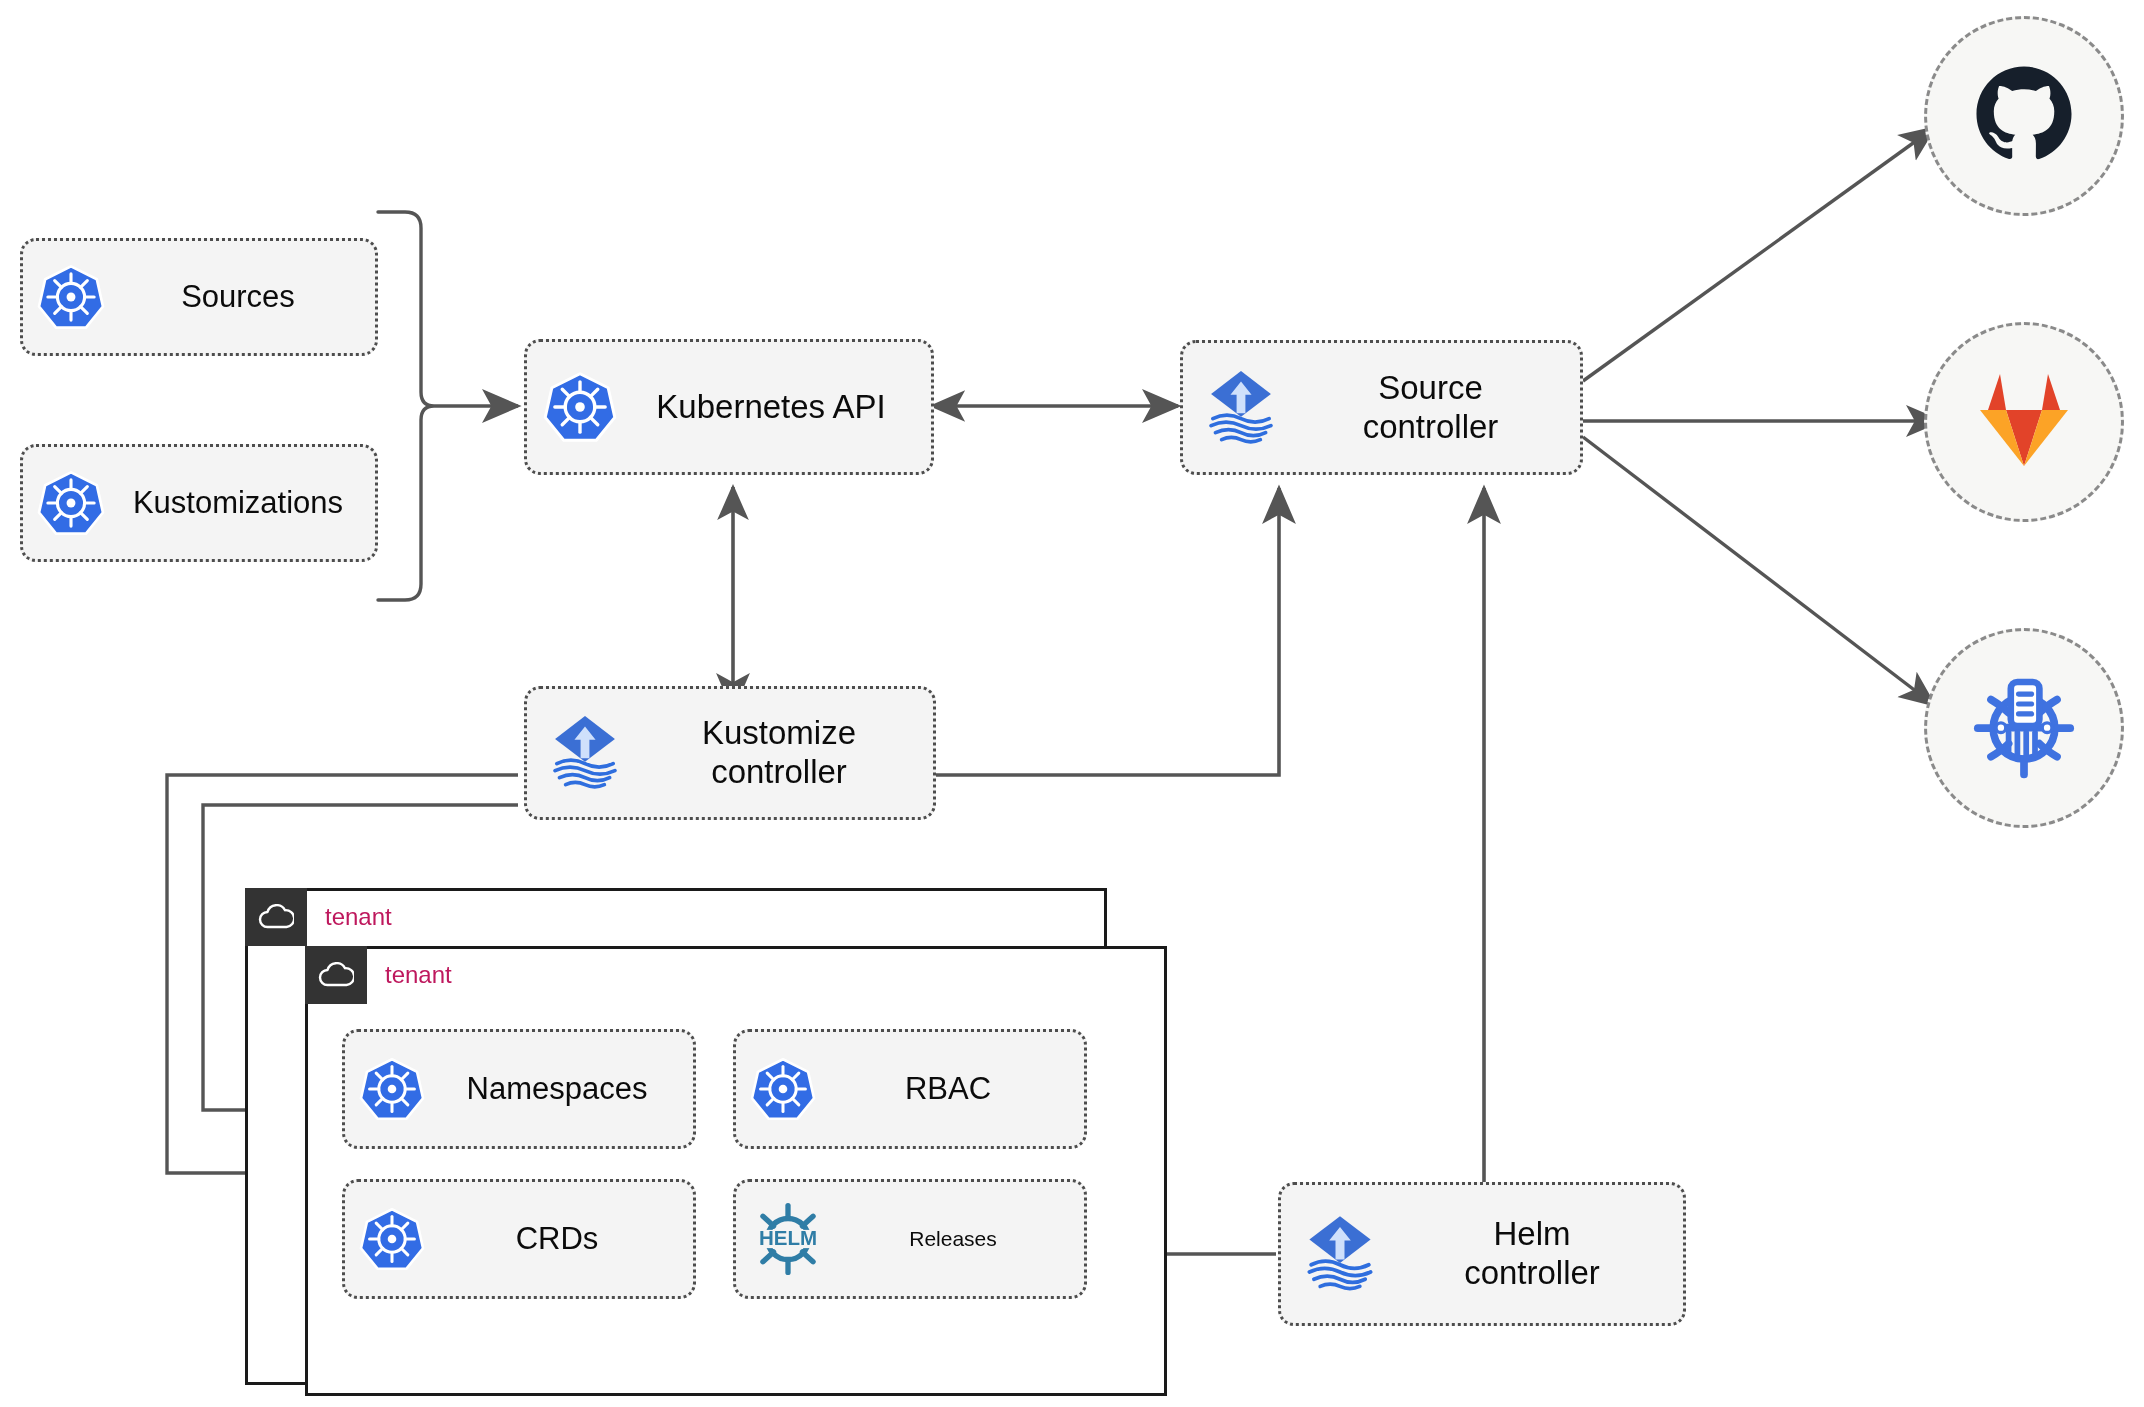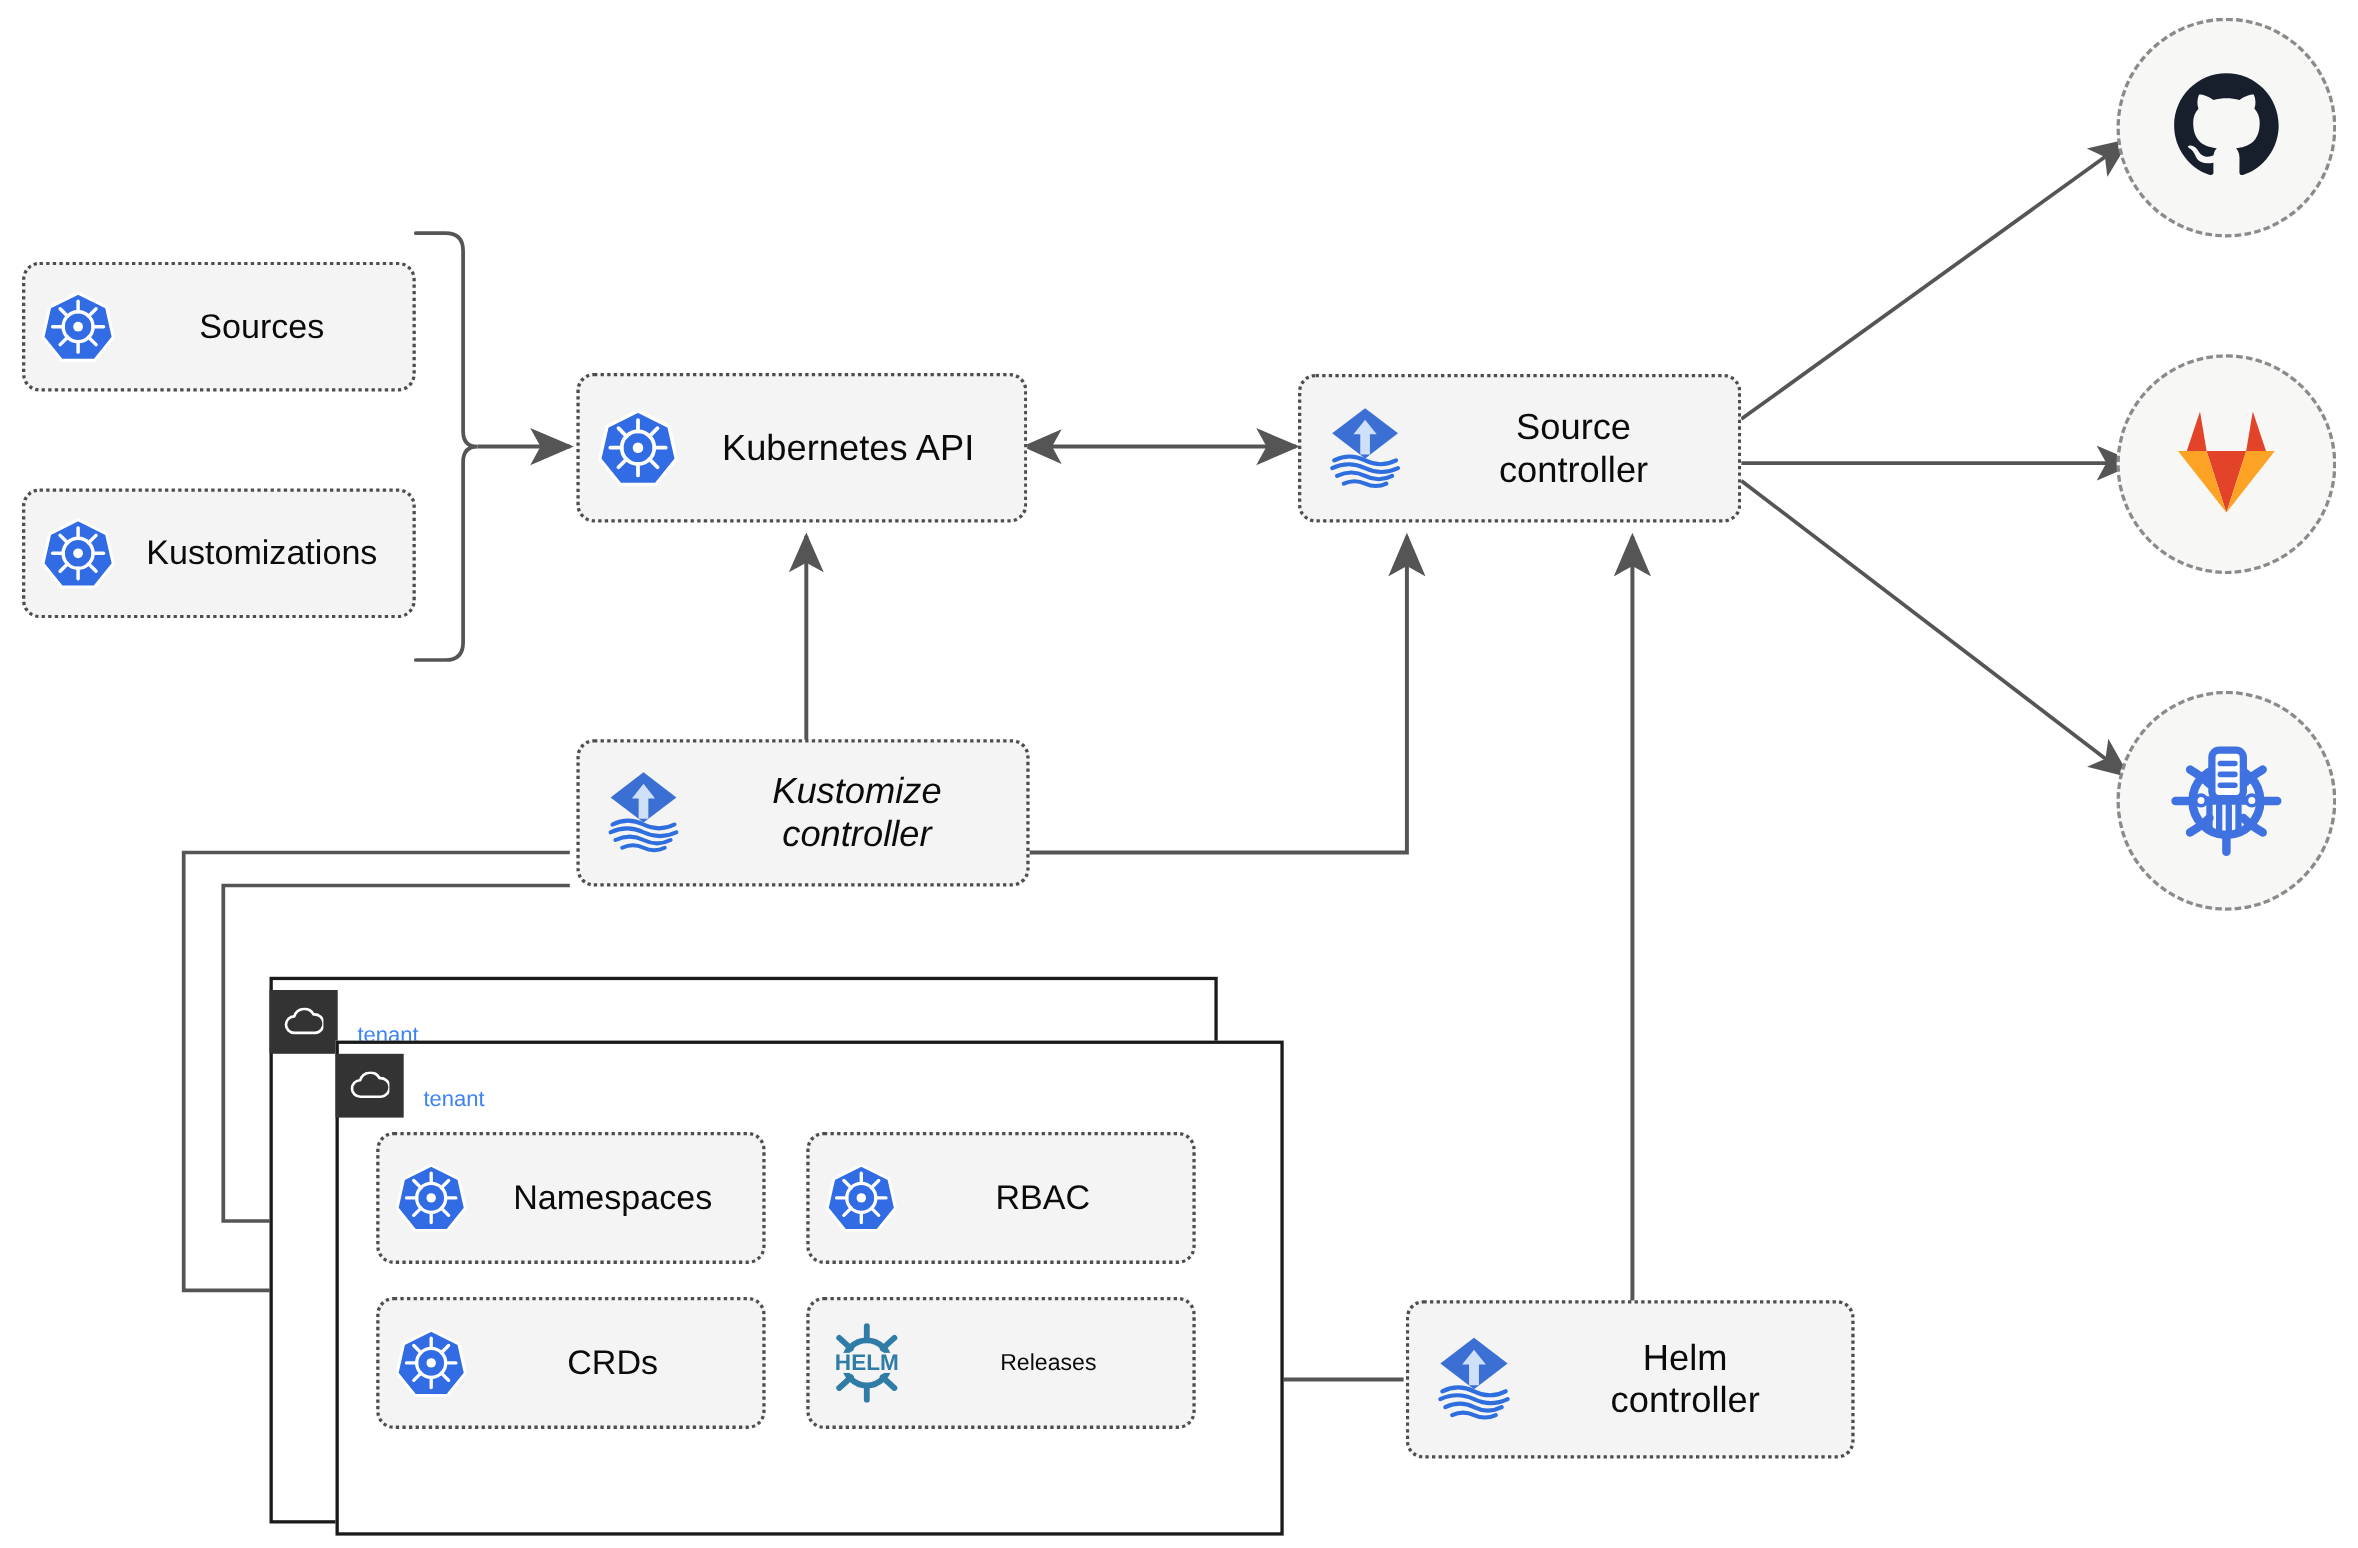--- a/index.html
+++ b/index.html
@@ -83,25 +83,24 @@
   }
   .tab-badge {
     width: 62px;
     height: 58px;
     background: #333333;
     display: flex;
     align-items: center;
     justify-content: center;
   }
   .tab-name {
-    font-size: 20px;
-    color: #3b82f6;
+    font-size: 24px;
+    color: #be185d;
     padding-left: 18px;
     line-height: 58px;
-    margin-top: 24px;
   }
 </style>
 </head>
 <body>
 
 <div id="canvas">
 
   <svg id="edges" viewBox="0 0 2144 1407" xmlns="http://www.w3.org/2000/svg">
     <defs>
       <marker id="ah" markerWidth="12" markerHeight="12" refX="9.2" refY="5" orient="auto" markerUnits="strokeWidth">
@@ -215,21 +214,21 @@
           <path d="M16,70 Q33,62 50,70 Q67,78 84,70"></path>
           <path d="M21,78 Q36,71 50,78 Q64,85 78,78"></path>
           <path d="M28,86 Q39,81 50,86 Q61,91 72,86"></path>
         </g>
       </svg>
     </span>
     <span class="lbl" style="font-size:33px;">Source
 controller</span>
   </div>
 
-  <div class="node" style="left:524px; top:672px; width:412px; height:134px; padding:0 14px;font-style:italic;">
+  <div class="node" style="left:524px; top:686px; width:412px; height:134px; padding:0 14px;">
     <span class="ico">
       <svg width="88" height="88" viewBox="0 0 100 100">
         <polygon points="50,8 84,34 50,60 16,34" fill="#3b6fd4"></polygon>
         <path d="M50,20 L62,35 L55,35 L55,56 L45,56 L45,35 L38,35 Z" fill="#cfe0fb"></path>
         <g stroke="#2f6ede" stroke-width="4.2" fill="none" stroke-linecap="round">
           <path d="M18,62 Q34,54 50,62 Q66,70 82,62"></path>
           <path d="M16,70 Q33,62 50,70 Q67,78 84,70"></path>
           <path d="M21,78 Q36,71 50,78 Q64,85 78,78"></path>
           <path d="M28,86 Q39,81 50,86 Q61,91 72,86"></path>
         </g>

